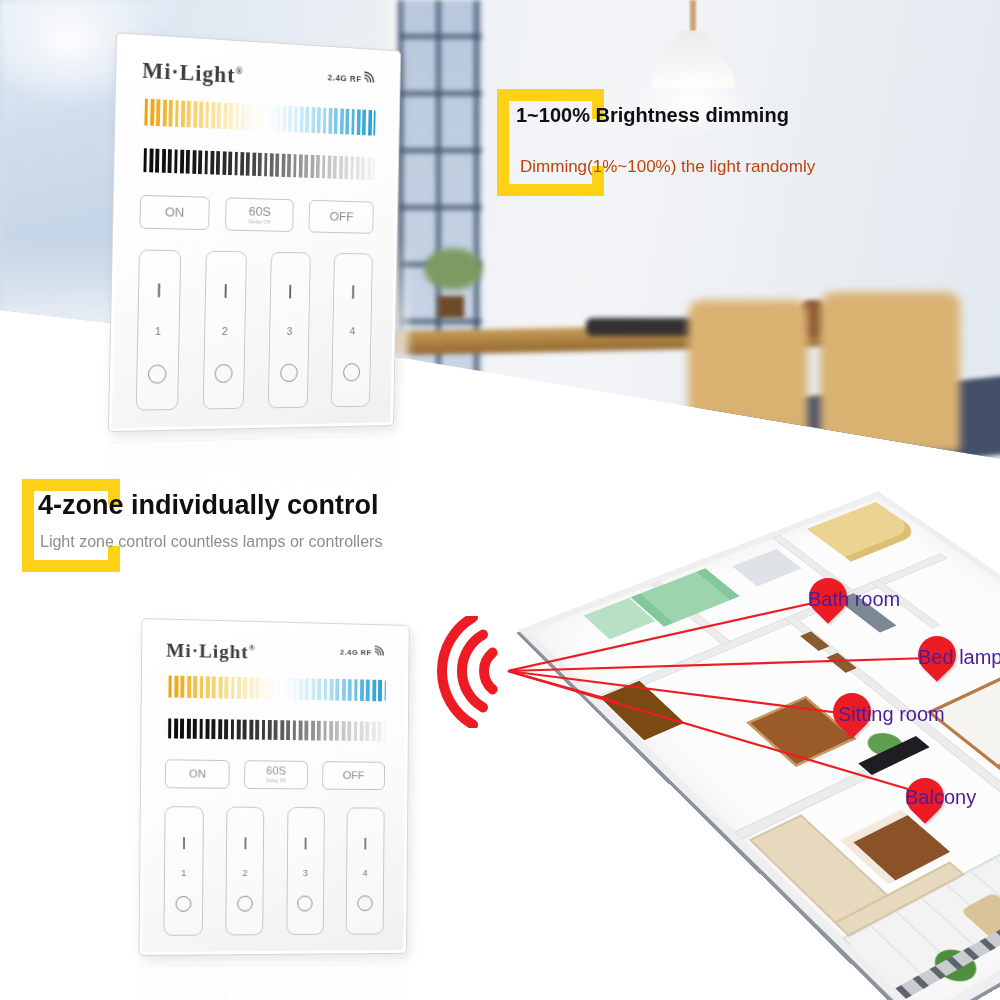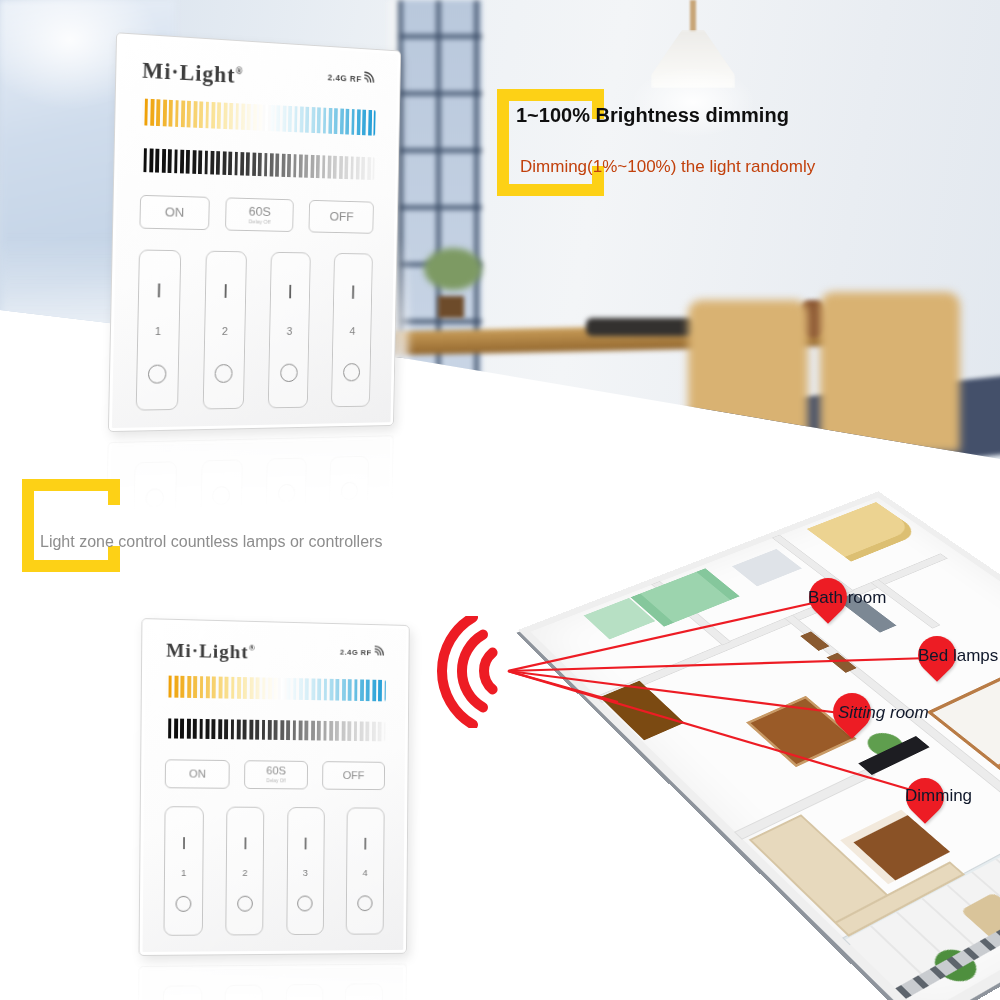--- a/index.html
+++ b/index.html
@@ -108,21 +108,21 @@
   .tiles{position:absolute;left:0;top:472px;width:442px;height:70px;
     background:repeating-linear-gradient(90deg,#f3f3f3 0 26px,#e6e6e6 26px 28px),
                repeating-linear-gradient(0deg,rgba(0,0,0,0) 0 24px,#e6e6e6 24px 26px),#f1f1f1;}
   .railing{position:absolute;left:0;top:530px;width:442px;height:12px;
     background:repeating-linear-gradient(90deg,#5d646c 0 6px,#c9ccd0 6px 18px);}
 
   
   .lines{position:absolute;left:0;top:0;pointer-events:none;}
   .pin{position:absolute;width:38px;height:38px;background:#ED1C24;border-radius:50% 50% 50% 0;
     transform:rotate(-45deg);box-shadow:0 2px 3px rgba(0,0,0,.18);}
-  .pin-label{position:absolute;color:#0f172a;font-size:17px;white-space:nowrap;}
+  .pin-label{position:absolute;color:#4c1d95;font-size:20px;white-space:nowrap;}
 </style>
 </head>
 <body>
 
 <div class="stage">
 
   <div class="photo">
     <div class="glow-left"></div>
     <div class="glow-spot"></div>
     <div class="window"></div>
@@ -205,20 +205,21 @@
     </div>
   </div>
 
   <div class="abs bracket b2">
     <span class="bk-top"></span>
       <span class="bk-left"></span>
       <span class="bk-bottom"></span>
     <span class="bk-r1"></span>
       <span class="bk-r2"></span>
   </div>
+  <div class="headline h2">4-zone individually control</div>
   <div class="sub2">Light zone control countless lamps or controllers</div>
 
   <div class="panel p2">
     <div class="panel-face">
       <div class="panel-head">
         <div class="brand"><span>Mi·Light</span><sup>®</sup></div>
         <div class="rf">
           <span>2.4G RF</span>
           <svg width="13" height="13" viewBox="0 0 24 24" fill="none" stroke="#4a4a4a" stroke-width="2.4" stroke-linecap="round">
             <path d="M3 15 A6 6 0 0 1 9 21"></path>
@@ -313,17 +314,17 @@
     <path d="M81.6 36.6 A24 24 0 0 0 81.6 73.4"></path>
     <path d="M72 18.6 A42 42 0 0 0 72 91.4"></path>
     <path d="M62 1.3 A62 62 0 0 0 62 108.7"></path>
   </svg>
 
   <div class="pin" style="left:809px;top:578px;"></div>
   <div class="pin-label" style="left:808px;top:588px;">Bath room</div>
   <div class="pin" style="left:918px;top:636px;"></div>
   <div class="pin-label" style="left:918px;top:646px;">Bed lamps</div>
   <div class="pin" style="left:833px;top:693px;"></div>
-  <div class="pin-label" style="left:838px;top:703px;font-style:italic;">Sitting room</div>
+  <div class="pin-label" style="left:838px;top:703px;">Sitting room</div>
   <div class="pin" style="left:906px;top:778px;"></div>
-  <div class="pin-label" style="left:905px;top:786px;">Dimming</div>
+  <div class="pin-label" style="left:905px;top:786px;">Balcony</div>
 
 </div>
 
 </body></html>

